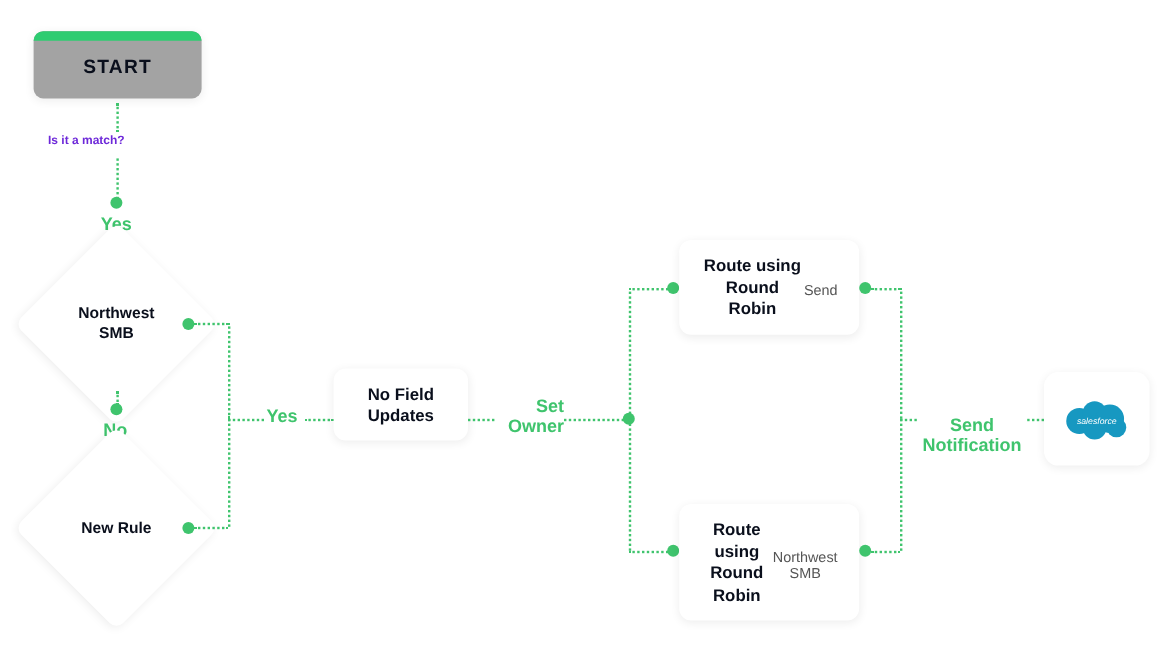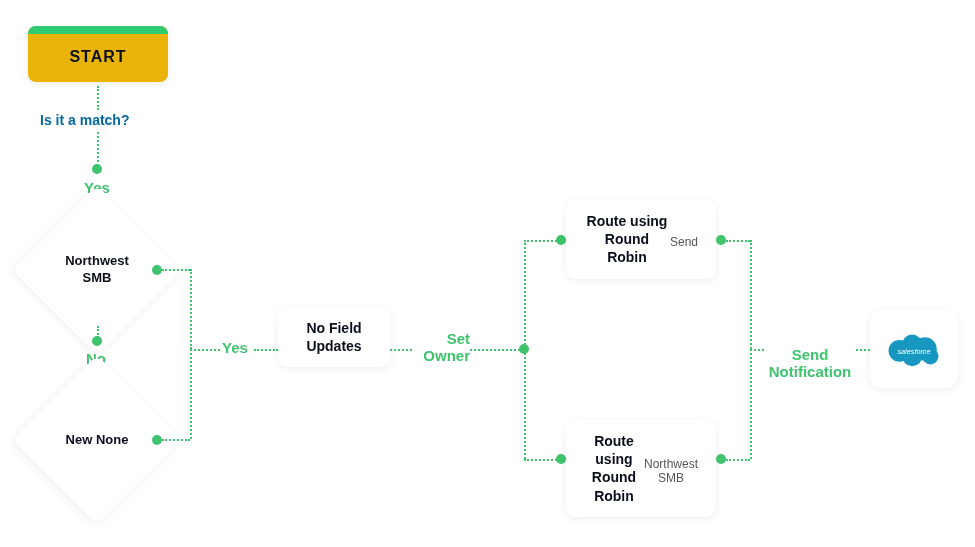--- a/index.html
+++ b/index.html
@@ -2,25 +2,25 @@
 <html><head>
 <meta charset="utf-8">
 <style>
   * { box-sizing: border-box; margin: 0; padding: 0; }
   body { font-family: -apple-system, BlinkMacSystemFont, "Segoe UI", Arial, sans-serif; background: #ffffff; width: 975px; height: 547px; position: relative; overflow: hidden; }
 
   .node { position: absolute; background: #fff; border-radius: 10px; box-shadow: 0 2px 8px rgba(0,0,0,0.07); display: flex; flex-direction: row; align-items: center; justify-content: center; text-align: center; padding: 12px 18px; }
   .node-label { font-size: 14px; font-weight: 600; color: #0a0f1c; line-height: 1.3; }
   .node-sub { font-size: 12px; color: #555; margin-top: 6px; }
 
-  .start-node { position: absolute; background: #eab308; border-radius: 8px; box-shadow: 0 2px 8px rgba(0,0,0,0.07); padding: 0; width: 140px; }
+  .start-node { position: absolute; background: #a3a3a3; border-radius: 8px; box-shadow: 0 2px 8px rgba(0,0,0,0.07); padding: 0; width: 140px; }
   .start-top { height: 8px; background: #2ecc71; border-radius: 8px 8px 0 0; }
   .start-label { font-size: 16px; font-weight: 800; letter-spacing: 1px; color: #0a0f1c; text-align: center; padding: 14px 0 16px 0; }
 
-  .question { position: absolute; font-size: 14px; font-weight: 700; color: #0369a1; text-align: center; }
+  .question { position: absolute; font-size: 10px; font-weight: 700; color: #6d28d9; text-align: center; }
 
   .diamond { position: absolute; width: 120px; height: 120px; }
   .diamond::before { content: ""; position: absolute; inset: 0; background: #fff; box-shadow: 0 2px 8px rgba(0,0,0,0.07); transform: rotate(45deg); border-radius: 8px; }
   .diamond-text { position: absolute; inset: 0; display: flex; align-items: center; justify-content: center; font-size: 13px; font-weight: 600; color: #0a0f1c; line-height: 1.3; text-align: center; padding: 0 14px; }
 
   .edge-label { position: absolute; font-size: 15px; font-weight: 700; color: #3fc46d; }
 
   .dot { position: absolute; width: 10px; height: 10px; background: #3fc46d; border-radius: 50%; }
 
   .dashed-h { position: absolute; border-top: 2px dotted #3fc46d; height: 0; }
@@ -53,21 +53,21 @@
 </div>
 
 <div class="dashed-v" style="left:97px; top:326px; height:12px;"></div>
 <div class="dot" style="left:92px; top:336px;"></div>
 
 <div class="edge-label" style="left:86px; top:350px;">No</div>
 
 <div class="dashed-v" style="left:97px; top:372px; height:22px;"></div>
 
 <div class="diamond" style="left:37px; top:380px;">
-  <div class="diamond-text">New None</div>
+  <div class="diamond-text">New Rule</div>
 </div>
 
 <div class="dot" style="left:152px; top:265px;"></div>
 
 <div class="dot" style="left:152px; top:435px;"></div>
 
 <div class="dashed-h" style="left:162px; top:269px; width:28px;"></div>
 <div class="dashed-v" style="left:190px; top:269px; height:80px;"></div>
 
 <div class="dashed-h" style="left:162px; top:439px; width:28px;"></div>

